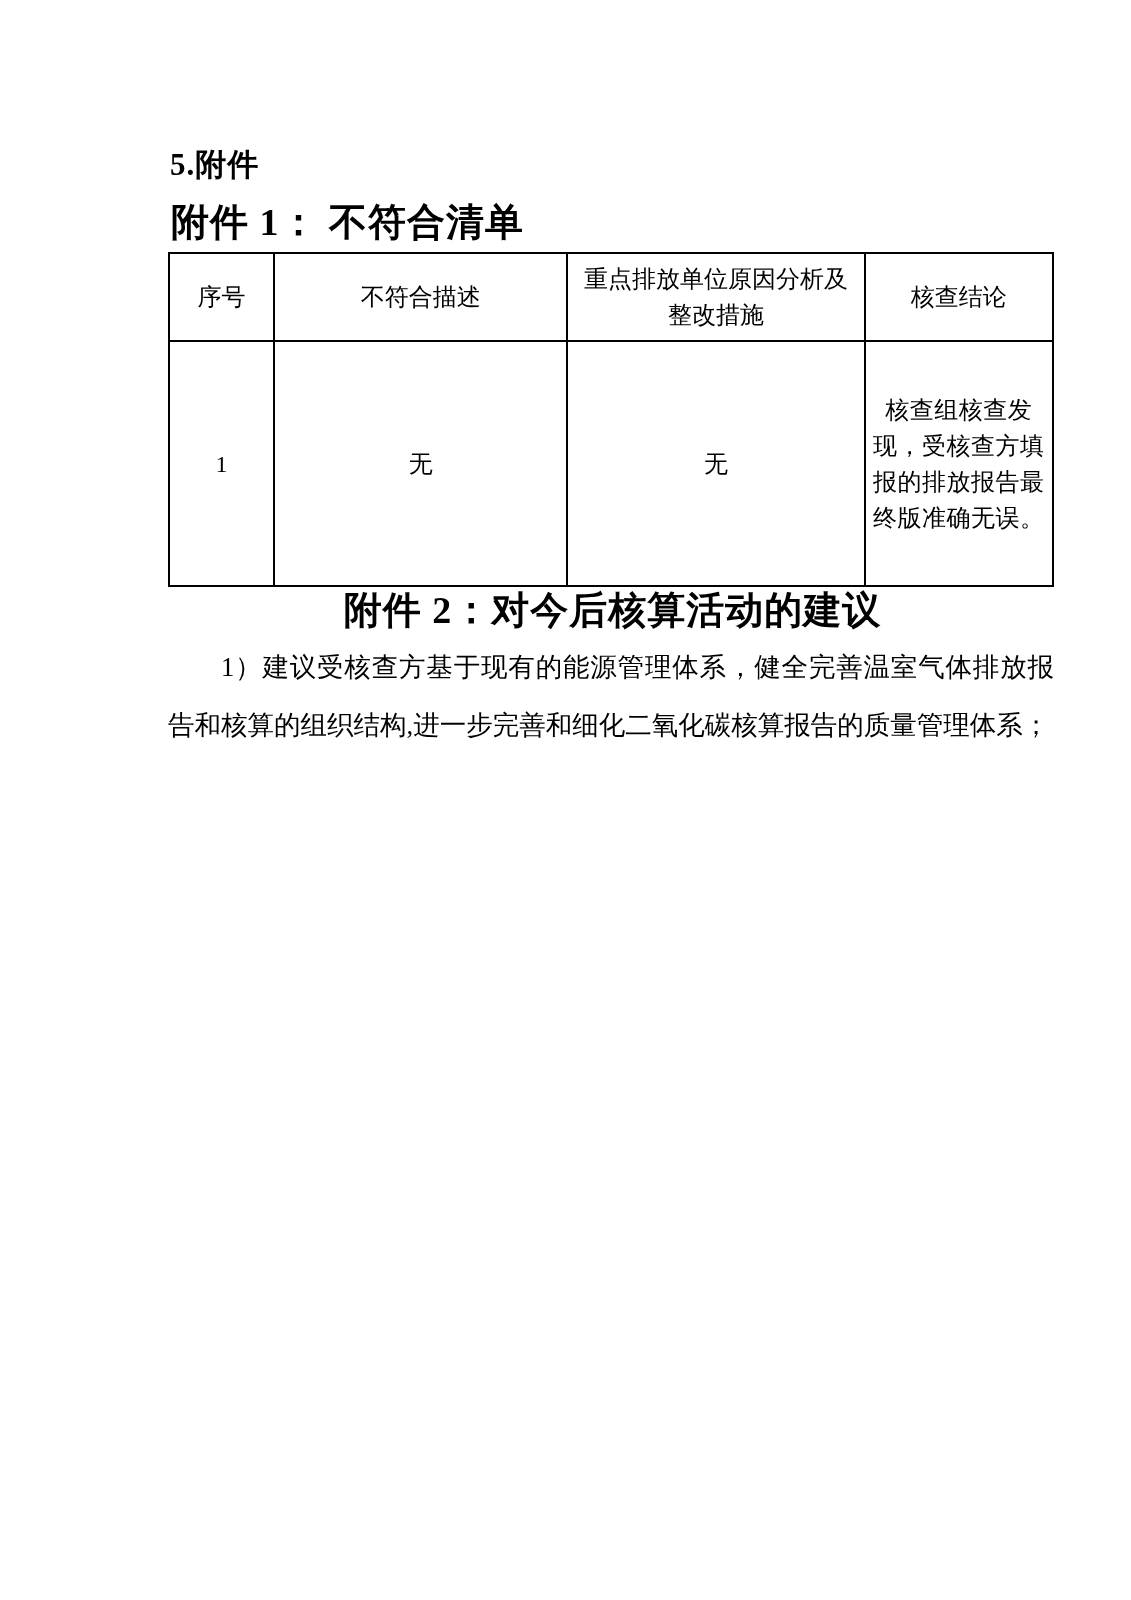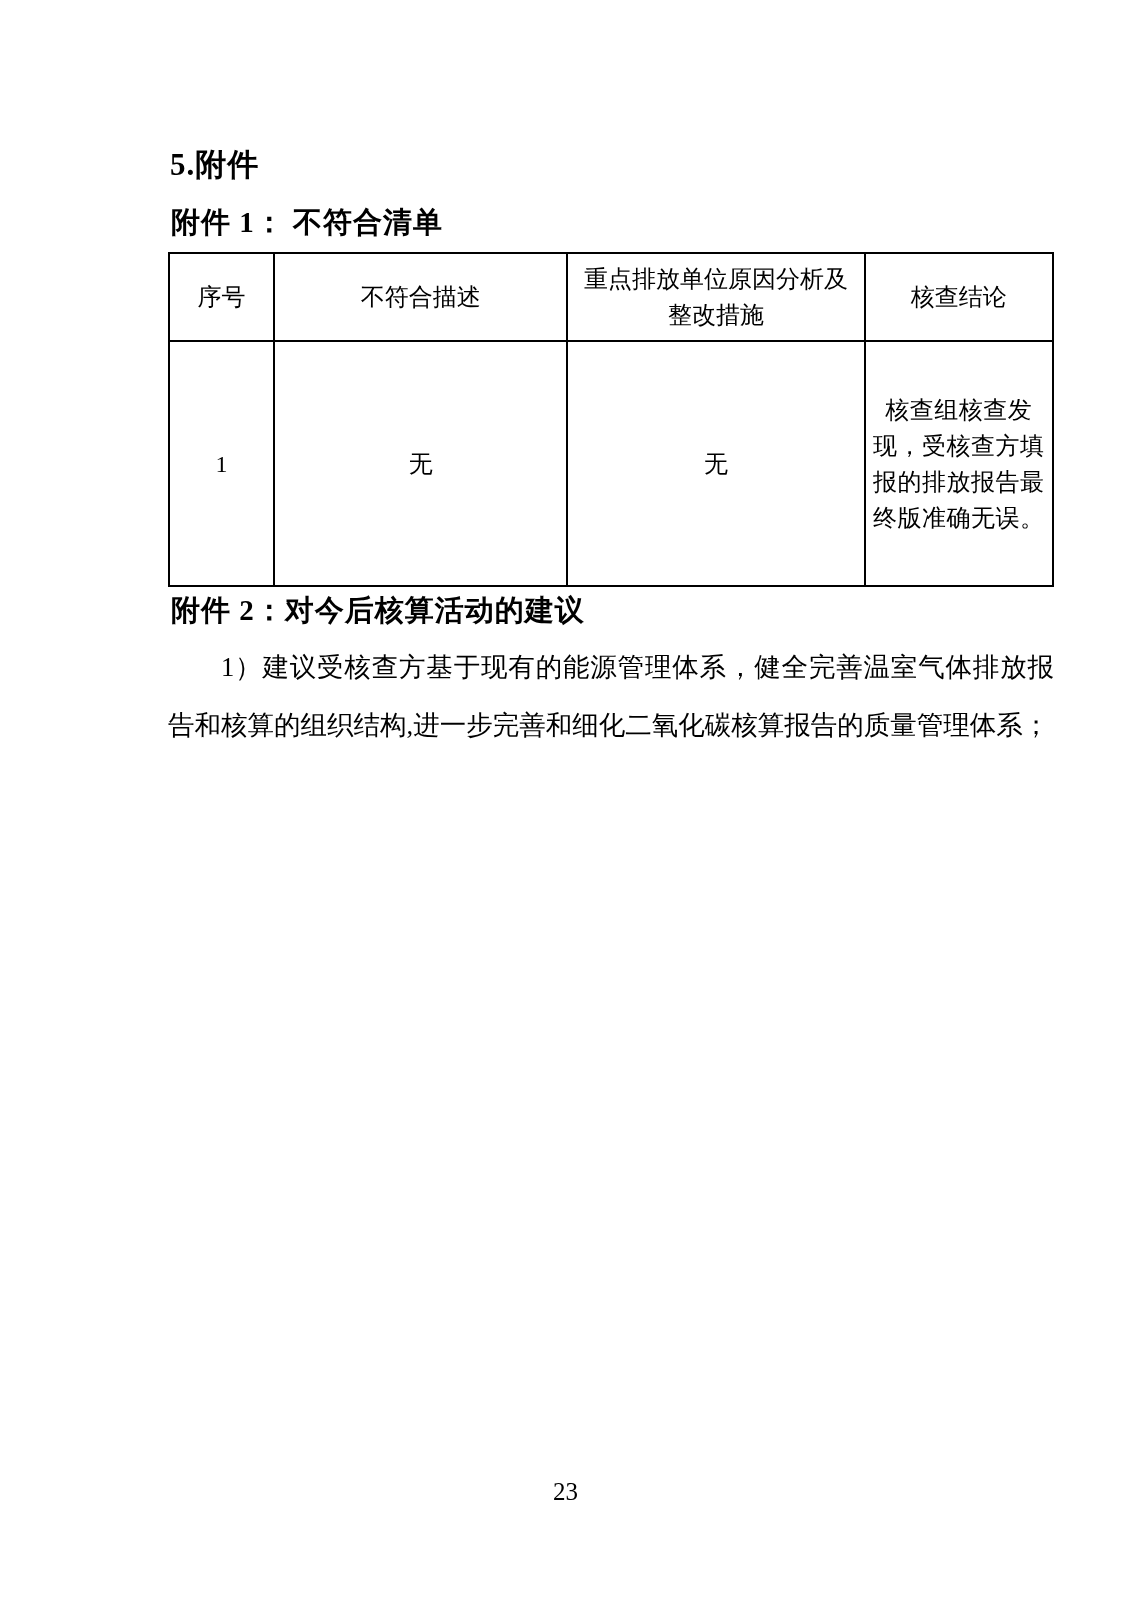--- a/index.html
+++ b/index.html
@@ -21,28 +21,29 @@
   }
   h1.sec-title {
     margin: 0 0 22px 2px;
     font-size: 31px;
     line-height: 37px;
     font-weight: bold;
     letter-spacing: 1px;
   }
   h2.att-heading {
     margin: 0 0 12px 3px;
-    font-size: 29px;
+    font-size: 38px;
     line-height: 35px;
     font-weight: bold;
     letter-spacing: 1px;
   }
   h2.att-heading.second {
     margin-top: 6px;
     margin-bottom: 0;
+    text-align: center;
   }
   table.nc-table {
     width: 100%;
     border-collapse: collapse;
     table-layout: fixed;
     border-radius: 20px;
   }
   table.nc-table th,
   table.nc-table td {
     border: 2px solid #000000;
@@ -119,14 +120,13 @@
     </table>
 
     <h2 class="att-heading second">附件 2：对今后核算活动的建议</h2>
 
     <div class="body-text">
       <p>1）建议受核查方基于现有的能源管理体系，健全完善温室气体排放报告和核算的组织结构,进一步完善和细化二氧化碳核算报告的质量管理体系；</p>
     </div>
 
   </div>
 
-  <div class="page-number">23</div>
 </div>
 
 </body></html>

